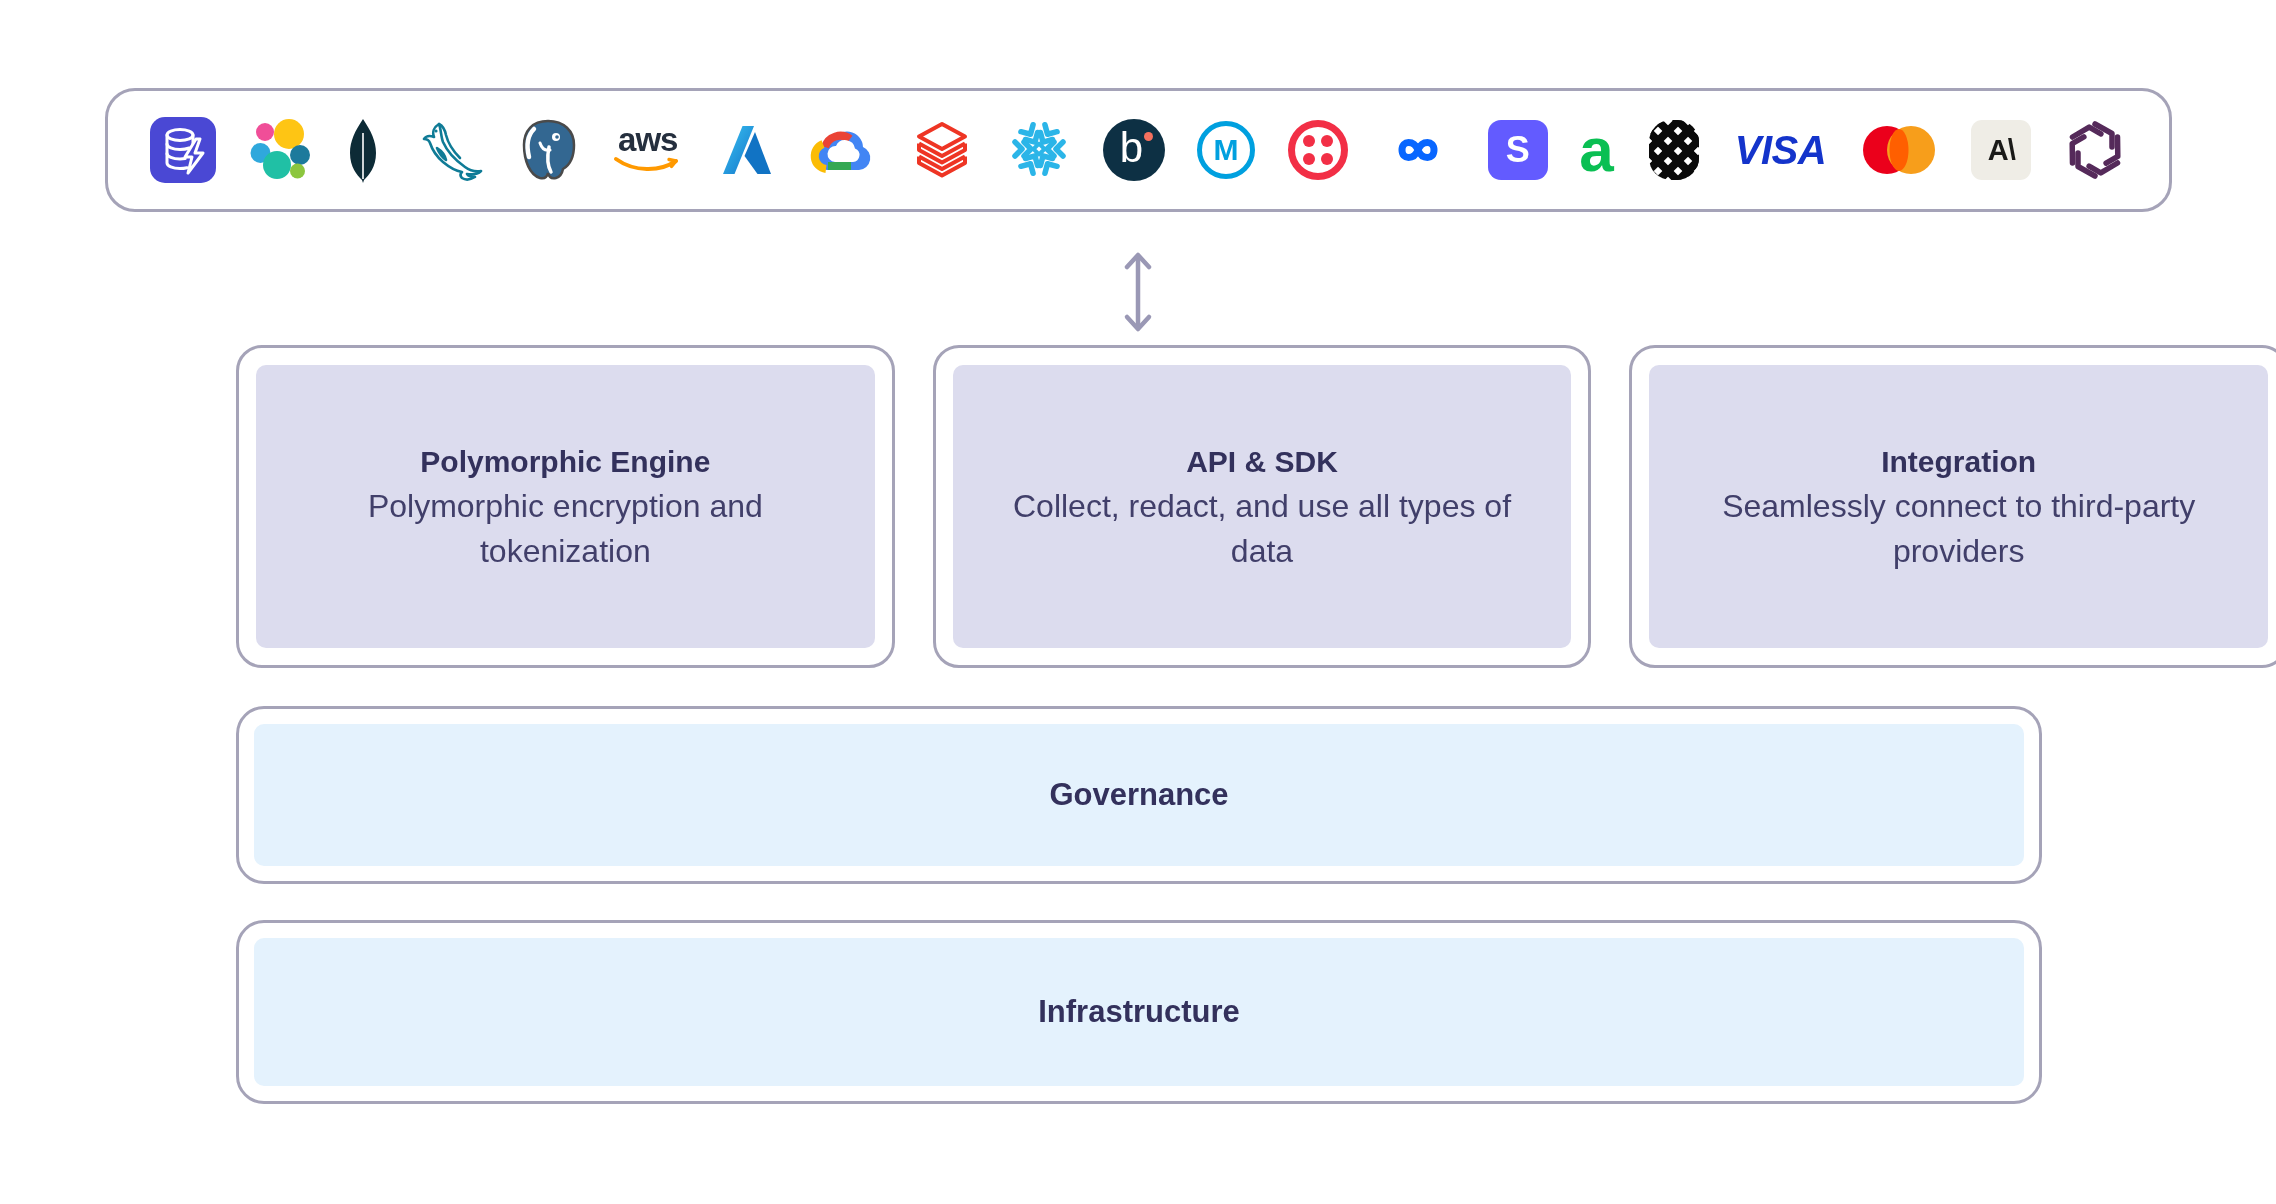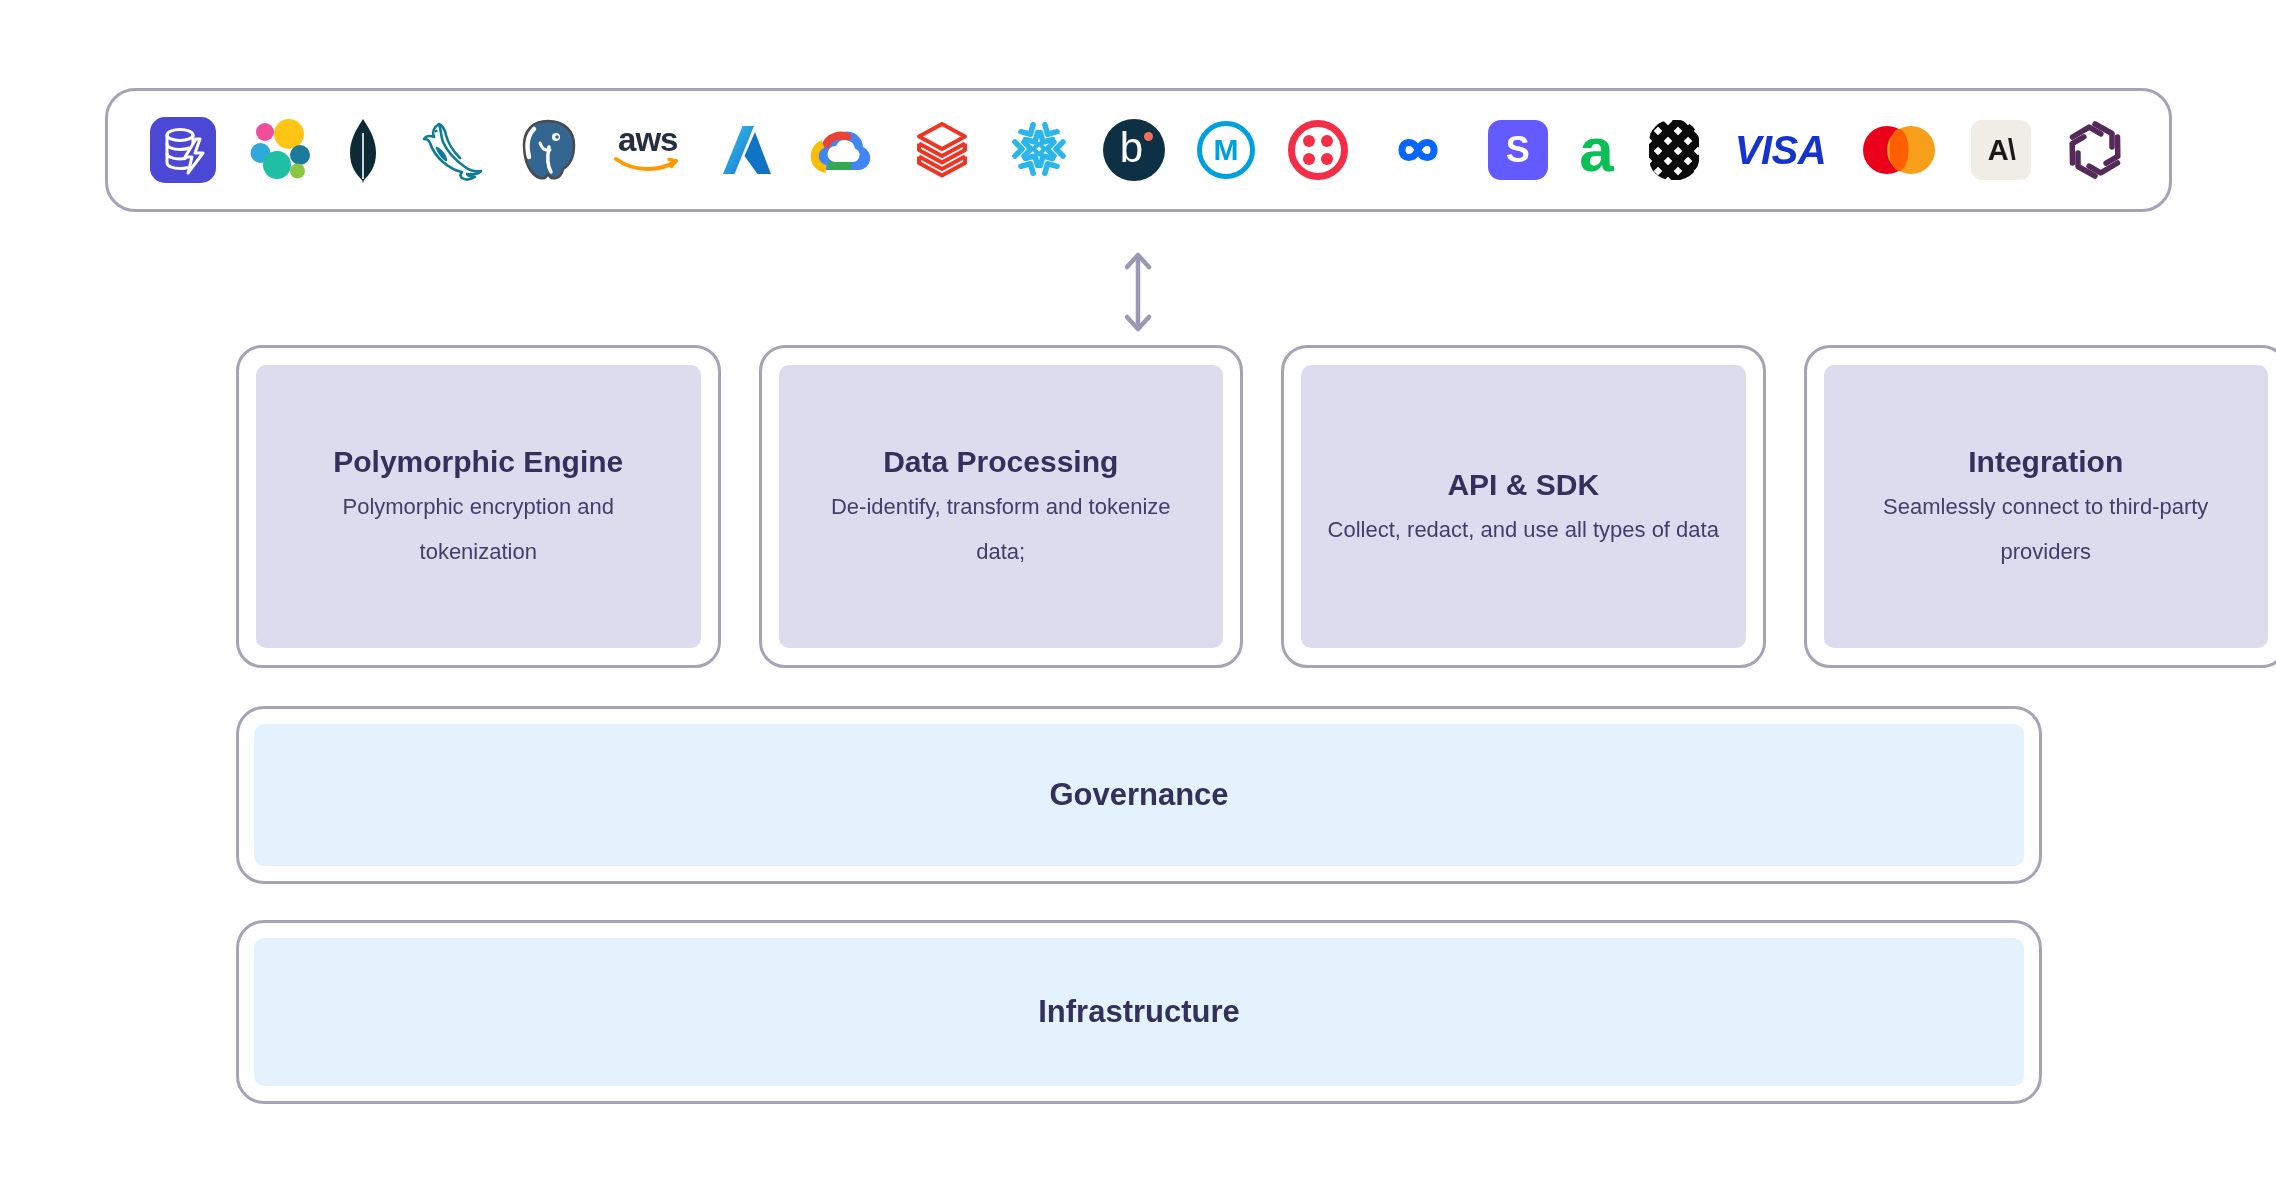--- a/index.html
+++ b/index.html
@@ -32,21 +32,21 @@
   .aws-wrap{display:flex;flex-direction:column;align-items:center;}
   .aws-text{color:#252f3e;font-size:33px;font-weight:700;letter-spacing:-1px;line-height:30px;}
   
   .updown-arrow{position:absolute;left:1118px;top:246px;}
   
   .cards-row{position:absolute;left:236px;top:345px;width:2052px;height:323px;display:flex;gap:38px;}
   .card{flex:1;box-sizing:border-box;border:3px solid #a5a3b8;border-radius:26px;background:#fff;padding:17px;}
   .card-inner{width:100%;height:100%;box-sizing:border-box;background:#dcdcee;border-radius:10px;
     display:flex;flex-direction:column;align-items:center;justify-content:center;text-align:center;padding:0 26px;}
   .card-title{font-weight:700;font-size:30px;line-height:45px;color:#33315c;}
-  .card-desc{font-size:22px;line-height:45px;color:#413f6a;}
+  .card-desc{font-size:32px;line-height:45px;color:#413f6a;}
   
   .band{position:absolute;left:236px;width:1806px;box-sizing:border-box;border:3px solid #a5a3b8;
     border-radius:28px;background:#fff;padding:15px;}
   .band-governance{top:706px;height:178px;}
   .band-infrastructure{top:920px;height:184px;}
   .band-inner{width:100%;height:100%;box-sizing:border-box;background:#e4f2fd;border-radius:10px;
     display:flex;flex-direction:column;align-items:center;justify-content:center;text-align:left;}
   .band-title{font-weight:700;font-size:31px;line-height:42px;color:#33315c;}
   .band-desc{font-size:31px;line-height:42px;color:#413f6a;}
 </style>
@@ -282,26 +282,20 @@
 
 <div class="cards-row">
 
   <div class="card">
     <div class="card-inner">
       <div class="card-title">Polymorphic Engine</div>
       <div class="card-desc">Polymorphic encryption and tokenization</div>
     </div>
   </div>
 
-  <div class="card">
-    <div class="card-inner">
-      <div class="card-title">Data Processing</div>
-      <div class="card-desc">De-identify, transform and tokenize data;</div>
-    </div>
-  </div>
 
   <div class="card">
     <div class="card-inner">
       <div class="card-title">API &amp; SDK</div>
       <div class="card-desc">Collect, redact, and use all types of data</div>
     </div>
   </div>
 
   <div class="card">
     <div class="card-inner">

